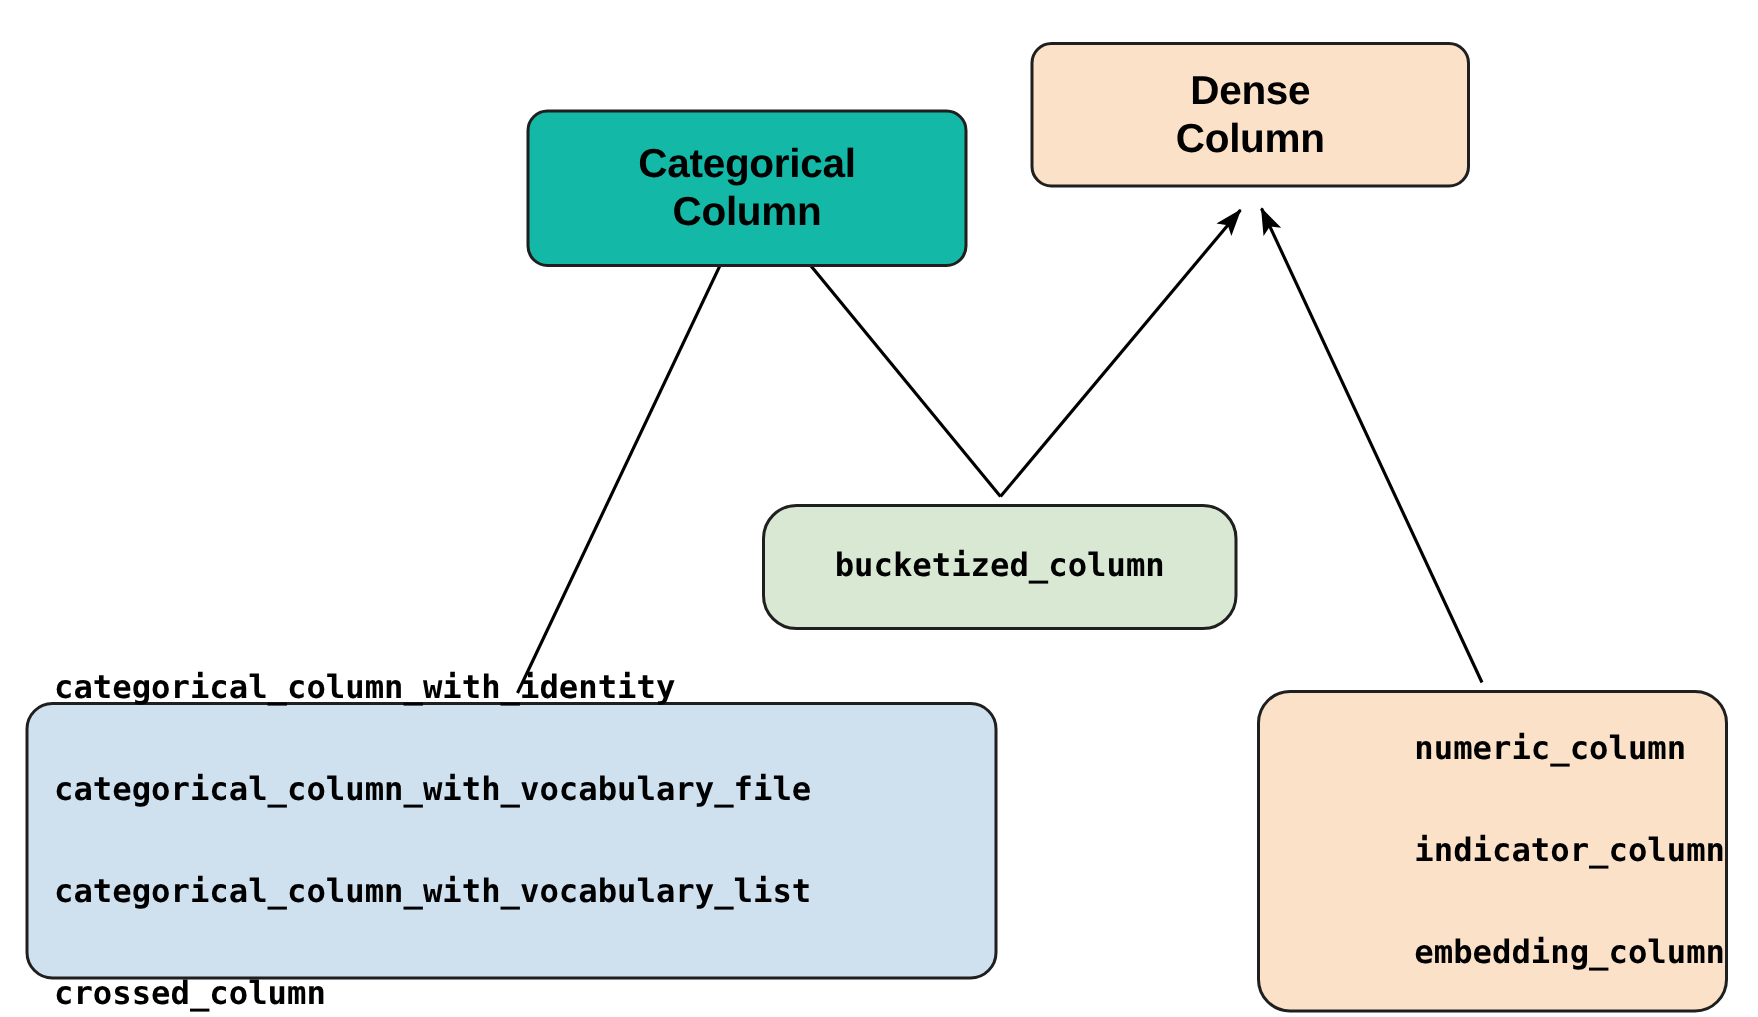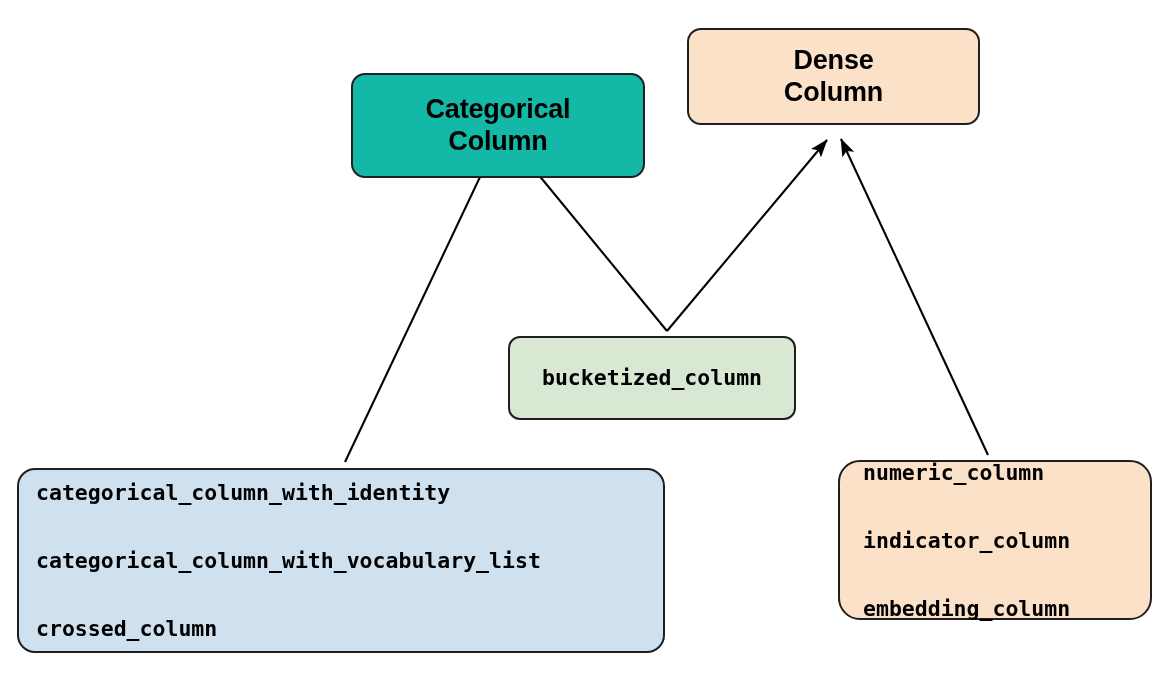--- a/index.html
+++ b/index.html
@@ -72,33 +72,33 @@
   }
 
   
   #node-categorical-column {
     left: 351px; top: 28px; width: 294px; height: 105px;
   }
   #node-dense-column {
     left: 687px; top: 28px; width: 293px; height: 97px;
   }
   #node-bucketized-column {
-    left: 508px; top: 336px; width: 288px; height: 84px;
-    border-radius: 12px;
+    left: 508px; top: 336px; width: 317px; height: 84px;
+    border-radius: 23px;
   }
   #node-categorical-sources {
     left: 17px; top: 468px; width: 648px; height: 185px;
     border-radius: 18px;
     justify-content: flex-start;
     padding-left: 17px;
   }
   #node-dense-sources {
-    left: 838px; top: 460px; width: 314px; height: 160px;
+    left: 838px; top: 460px; width: 314px; height: 215px;
     border-radius: 22px;
-    justify-content: flex-start;
+    justify-content: flex-end;
     padding-left: 23px;
   }
 </style>
 </head>
 <body>
 
 <div id="canvas">
 
   <svg id="edges" viewBox="0 0 1172 678" width="1172" height="678" xmlns="http://www.w3.org/2000/svg">
     <defs>
@@ -126,20 +126,21 @@
 Column</span>
   </div>
 
   <div id="node-bucketized-column" class="node" style="background:#d8e8d3;">
     <span class="node-code">bucketized_column</span>
   </div>
 
   <div id="node-categorical-sources" class="node" style="background:#cfe0ef;">
     <div class="code-list">
       <span class="code-line">categorical_column_with_identity</span>
+      <span class="code-line">categorical_column_with_vocabulary_file</span>
       <span class="code-line">categorical_column_with_vocabulary_list</span>
       <span class="code-line">crossed_column</span>
     </div>
   </div>
 
   <div id="node-dense-sources" class="node" style="background:#fae1c8;">
     <div class="code-list">
       <span class="code-line">numeric_column</span>
       <span class="code-line">indicator_column</span>
       <span class="code-line">embedding_column</span>

